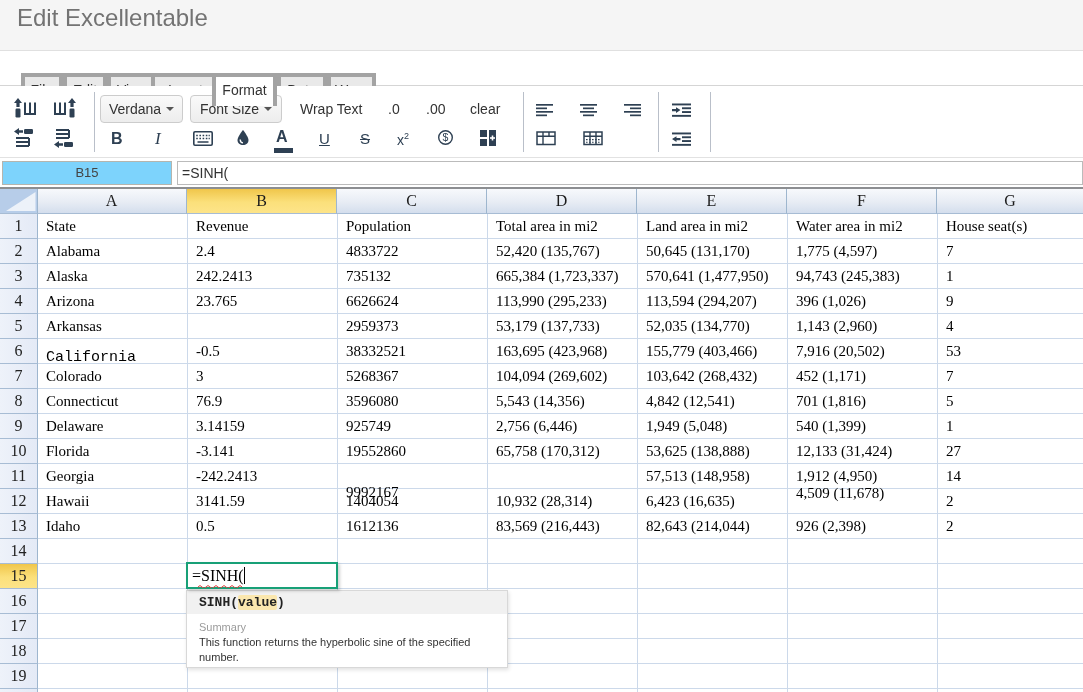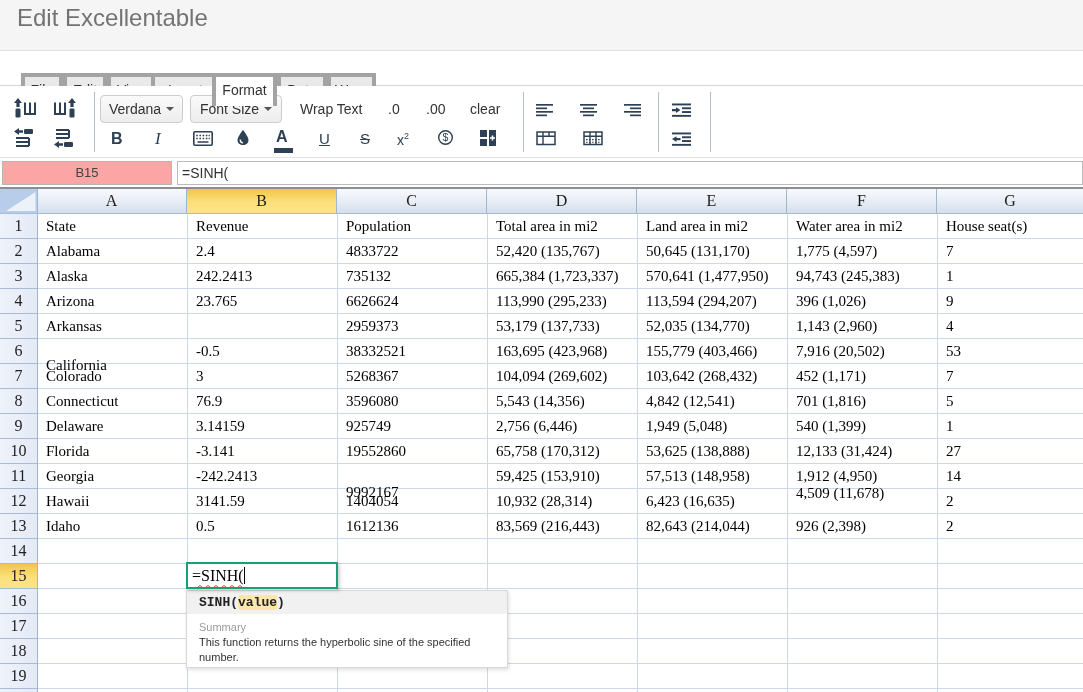--- a/index.html
+++ b/index.html
@@ -22,21 +22,21 @@
 .tbtxt { position:absolute; font-size:14px; color:#333; white-space:nowrap; }
 .btn { position:absolute; top:9px; height:28px; border:1px solid #ccc; border-radius:4px;
   background:linear-gradient(#fafafa,#ededed); font-size:14px; color:#333;
   text-align:center; line-height:26px; }
 .caret { display:inline-block; width:0; height:0; border-left:4px solid transparent;
   border-right:4px solid transparent; border-top:4px solid #555; vertical-align:middle;
   margin-left:5px; margin-top:-2px;}
 .ic { position:absolute; }
 
 #cellref { position:absolute; left:2px; top:161px; width:170px; height:24px;
-  background:#fca5a5; border:1px solid #b5b5ae; text-align:center; line-height:22px;
+  background:#7dd3fc; border:1px solid #b5b5ae; text-align:center; line-height:22px;
   font-size:13px; color:#444; }
 #fxbox { position:absolute; left:177px; top:161px; width:906px; height:24px;
   background:#fff; border:1px solid #bbb; font-size:14px; color:#333;
   line-height:22px; padding-left:4px; }
 
 #grid { position:absolute; left:0; top:187px; width:1083px; height:505px; background:#fff;
   border-top:2px solid #8c8e91; font-family:"Liberation Serif", serif; }
 .chdr { position:absolute; top:0; height:25px; text-align:center; font-size:16px; color:#1a1a1a;
   line-height:24px;
   background:linear-gradient(#f7f9fc,#e7ecf4 55%,#d4deed);
@@ -245,21 +245,21 @@
 <div class="cell" style="left:496px;top:100px;width:141px;">113,990 (295,233)</div>
 <div class="cell" style="left:646px;top:100px;width:141px;">113,594 (294,207)</div>
 <div class="cell" style="left:796px;top:100px;width:141px;">396 (1,026)</div>
 <div class="cell" style="left:946px;top:100px;width:137px;">9</div>
 <div class="cell" style="left:46px;top:125px;width:141px;">Arkansas</div>
 <div class="cell" style="left:346px;top:125px;width:141px;">2959373</div>
 <div class="cell" style="left:496px;top:125px;width:141px;">53,179 (137,733)</div>
 <div class="cell" style="left:646px;top:125px;width:141px;">52,035 (134,770)</div>
 <div class="cell" style="left:796px;top:125px;width:141px;">1,143 (2,960)</div>
 <div class="cell" style="left:946px;top:125px;width:137px;">4</div>
-<div class="cell" style="left:46px;top:164px;width:141px;">California</div>
+<div class="cell" style="left:46px;top:156px;width:141px;font-family:Liberation Mono, monospace;">California</div>
 <div class="cell" style="left:196px;top:150px;width:141px;">-0.5</div>
 <div class="cell" style="left:346px;top:150px;width:141px;">38332521</div>
 <div class="cell" style="left:496px;top:150px;width:141px;">163,695 (423,968)</div>
 <div class="cell" style="left:646px;top:150px;width:141px;">155,779 (403,466)</div>
 <div class="cell" style="left:796px;top:150px;width:141px;">7,916 (20,502)</div>
 <div class="cell" style="left:946px;top:150px;width:137px;">53</div>
 <div class="cell" style="left:46px;top:175px;width:141px;">Colorado</div>
 <div class="cell" style="left:196px;top:175px;width:141px;">3</div>
 <div class="cell" style="left:346px;top:175px;width:141px;">5268367</div>
 <div class="cell" style="left:496px;top:175px;width:141px;">104,094 (269,602)</div>
@@ -283,21 +283,20 @@
 <div class="cell" style="left:46px;top:250px;width:141px;">Florida</div>
 <div class="cell" style="left:196px;top:250px;width:141px;">-3.141</div>
 <div class="cell" style="left:346px;top:250px;width:141px;">19552860</div>
 <div class="cell" style="left:496px;top:250px;width:141px;">65,758 (170,312)</div>
 <div class="cell" style="left:646px;top:250px;width:141px;">53,625 (138,888)</div>
 <div class="cell" style="left:796px;top:250px;width:141px;">12,133 (31,424)</div>
 <div class="cell" style="left:946px;top:250px;width:137px;">27</div>
 <div class="cell" style="left:46px;top:275px;width:141px;">Georgia</div>
 <div class="cell" style="left:196px;top:275px;width:141px;">-242.2413</div>
 <div class="cell" style="left:346px;top:275px;width:141px;margin-top:16px;">9992167</div>
-<div class="cell" style="left:496px;top:275px;width:141px;">59,425 (153,910)</div>
 <div class="cell" style="left:646px;top:275px;width:141px;">57,513 (148,958)</div>
 <div class="cell" style="left:796px;top:275px;width:141px;">1,912 (4,950)</div>
 <div class="cell" style="left:946px;top:275px;width:137px;">14</div>
 <div class="cell" style="left:46px;top:300px;width:141px;">Hawaii</div>
 <div class="cell" style="left:196px;top:300px;width:141px;">3141.59</div>
 <div class="cell" style="left:346px;top:300px;width:141px;">1404054</div>
 <div class="cell" style="left:496px;top:300px;width:141px;">10,932 (28,314)</div>
 <div class="cell" style="left:646px;top:300px;width:141px;">6,423 (16,635)</div>
 <div class="cell" style="left:796px;top:292px;width:141px;">4,509 (11,678)</div>
 <div class="cell" style="left:946px;top:300px;width:137px;">2</div>

